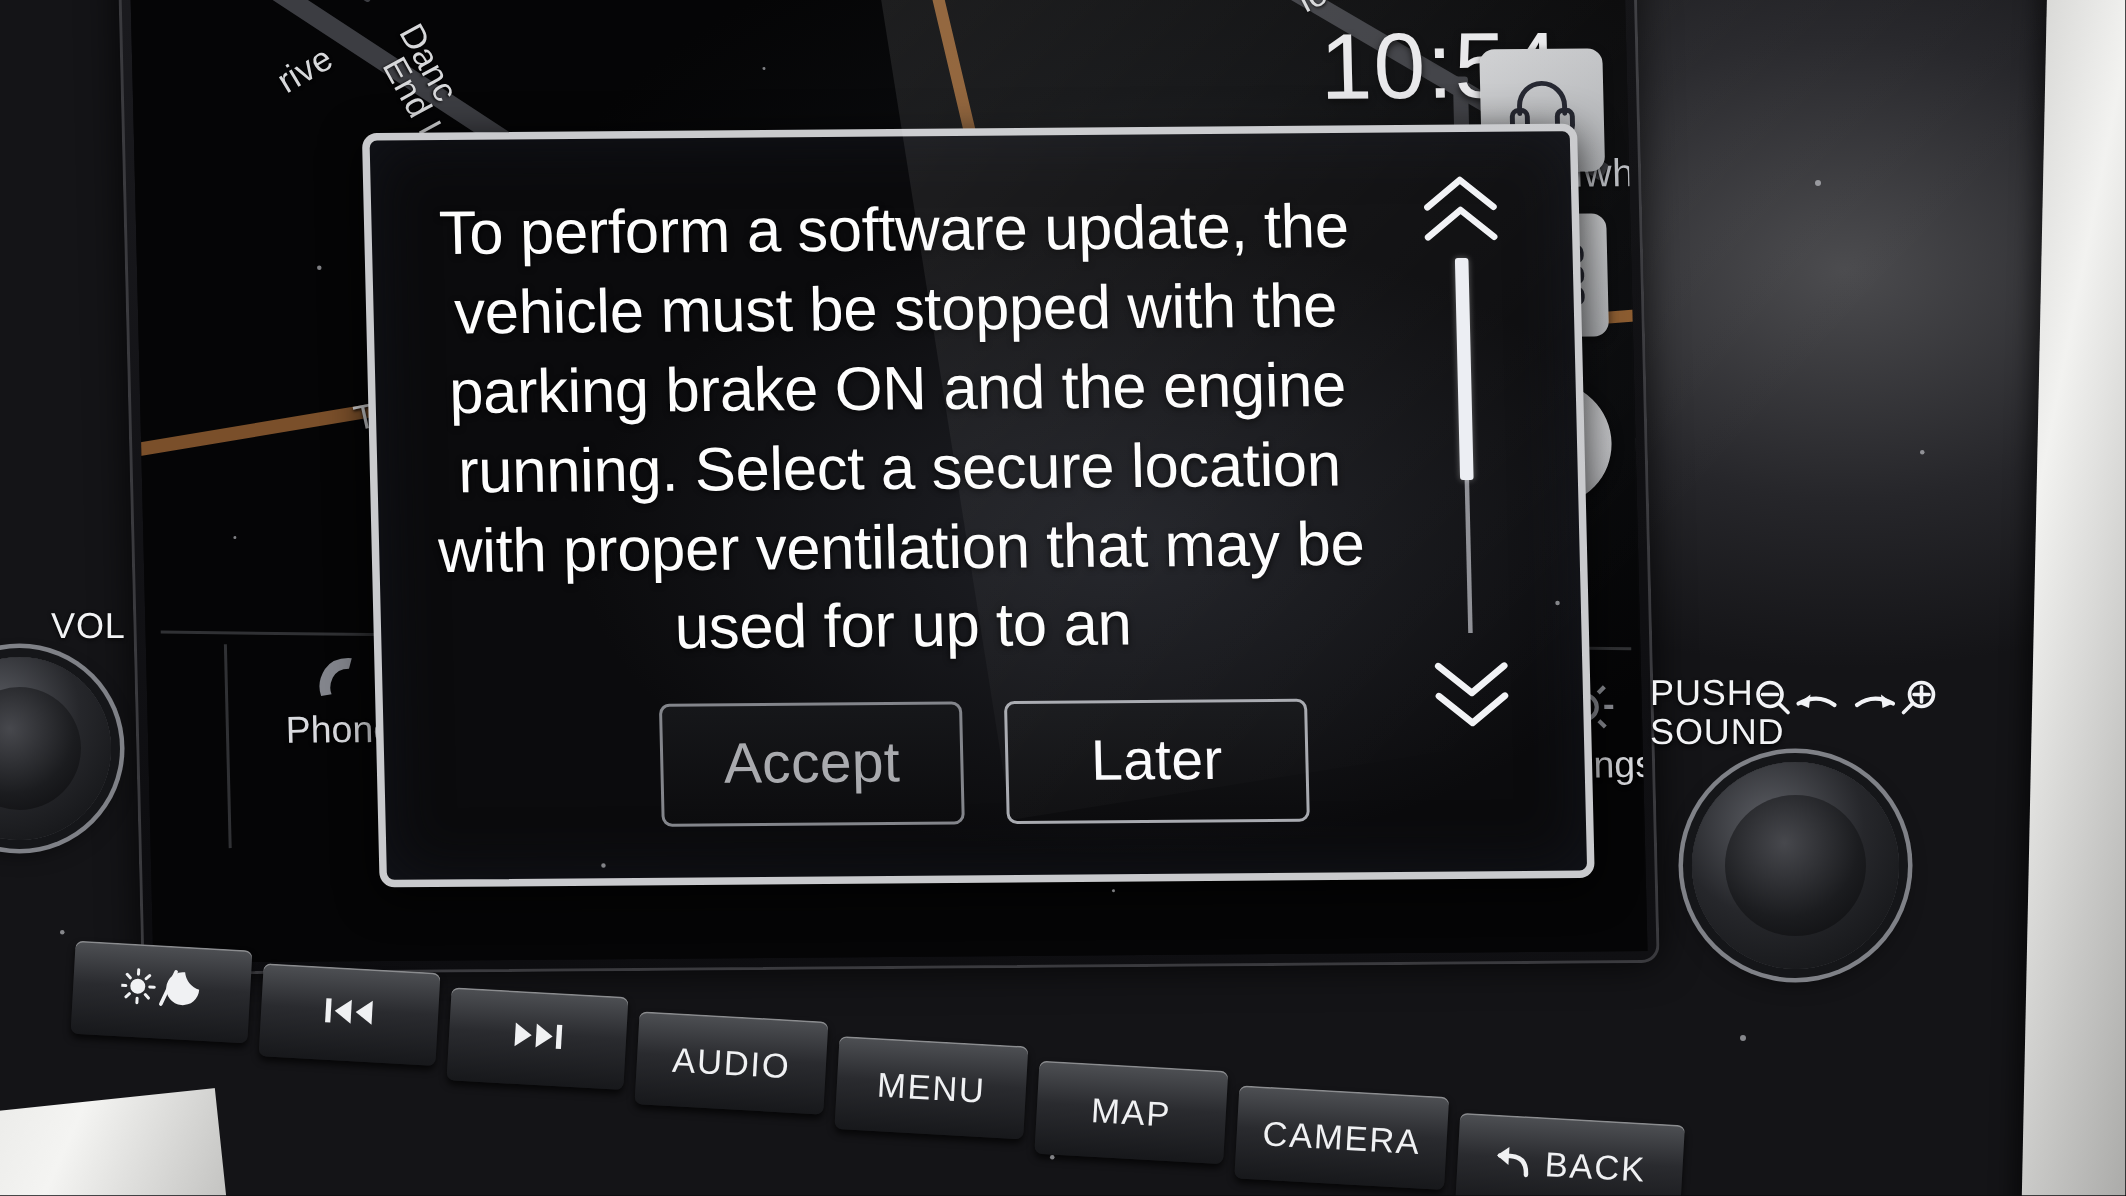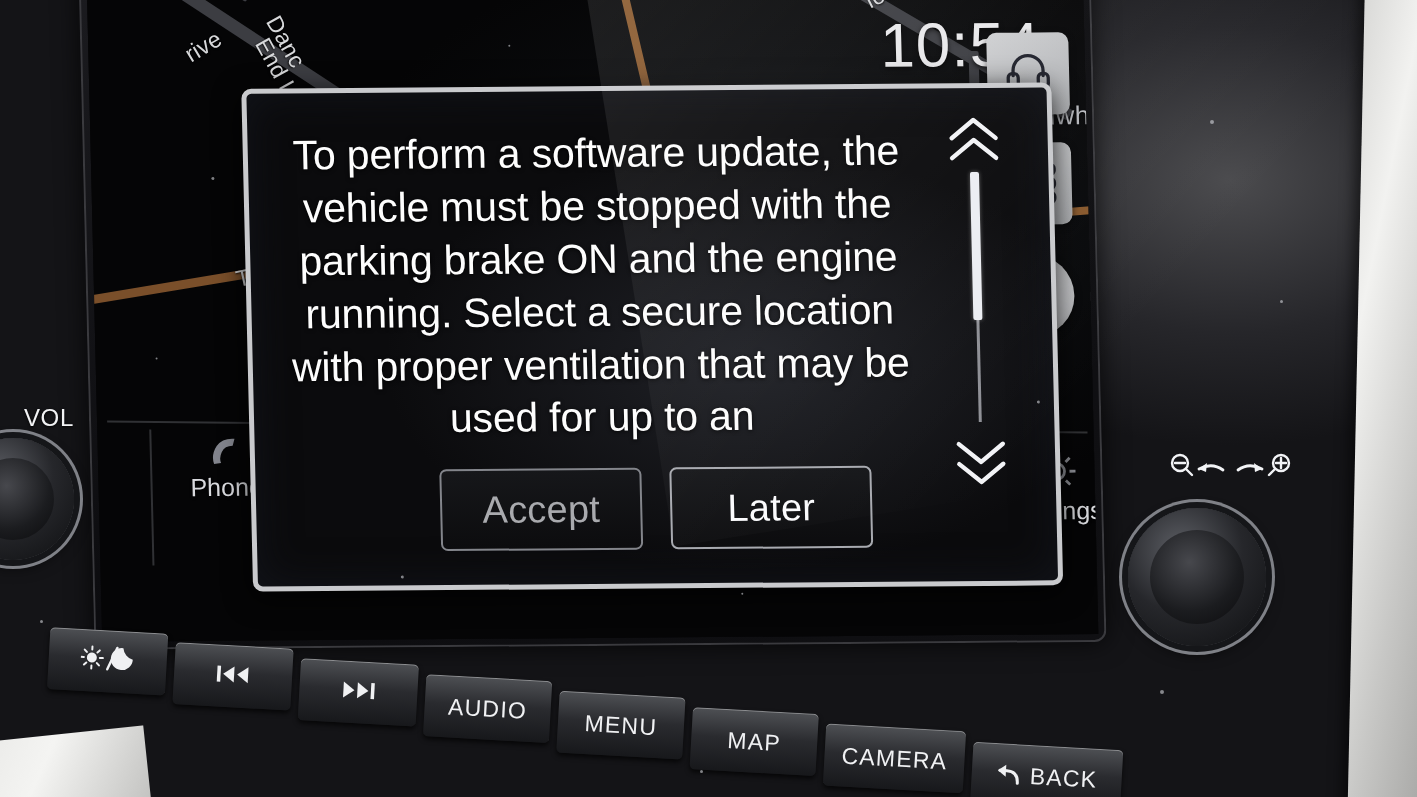--- a/index.html
+++ b/index.html
@@ -435,23 +435,27 @@
 
       <div class="speck" style="left:120px;top:240px;width:3px;height:3px;"></div>
       <div class="speck" style="left:60px;top:420px;width:2px;height:2px;"></div>
       <div class="speck" style="left:300px;top:640px;width:3px;height:3px;"></div>
       <div class="speck" style="left:640px;top:660px;width:2px;height:2px;"></div>
       <div class="speck" style="left:940px;top:470px;width:3px;height:3px;"></div>
       <div class="speck" style="left:420px;top:110px;width:2px;height:2px;"></div>
     </div>
   </div>
 
-  <div class="panel-label" style="left:24px; top:404px;">VOL</div>
+  <div class="panel-label" style="left:34px; top:404px;">VOL</div>
   <div class="knob" style="left:-48px; top:438px; width:122px; height:122px;"></div>
 
+  <div class="panel-label" style="left:1100px; top:450px; line-height:1.08;">
+    <span>PUSH</span><br>
+    <span>SOUND</span>
+  </div>
   <div style="position:absolute; left:1168px; top:450px;">
     <svg width="126" height="34" viewBox="0 0 126 34">
       <g fill="none" stroke="#f2f3f6" stroke-width="2.4" stroke-linecap="round">
         <circle cx="12" cy="13" r="8"></circle>
           <path d="M18 19 L24 25 M7 13 H17"></path>
         <circle cx="113" cy="13" r="8"></circle>
           <path d="M107 19 L101 25 M108 13 H118 M113 8 V18"></path>
         <path d="M55 20 Q44 12 31 19" stroke-width="2.8"></path>
         <path d="M70 20 Q81 12 94 19" stroke-width="2.8"></path>
       </g>

